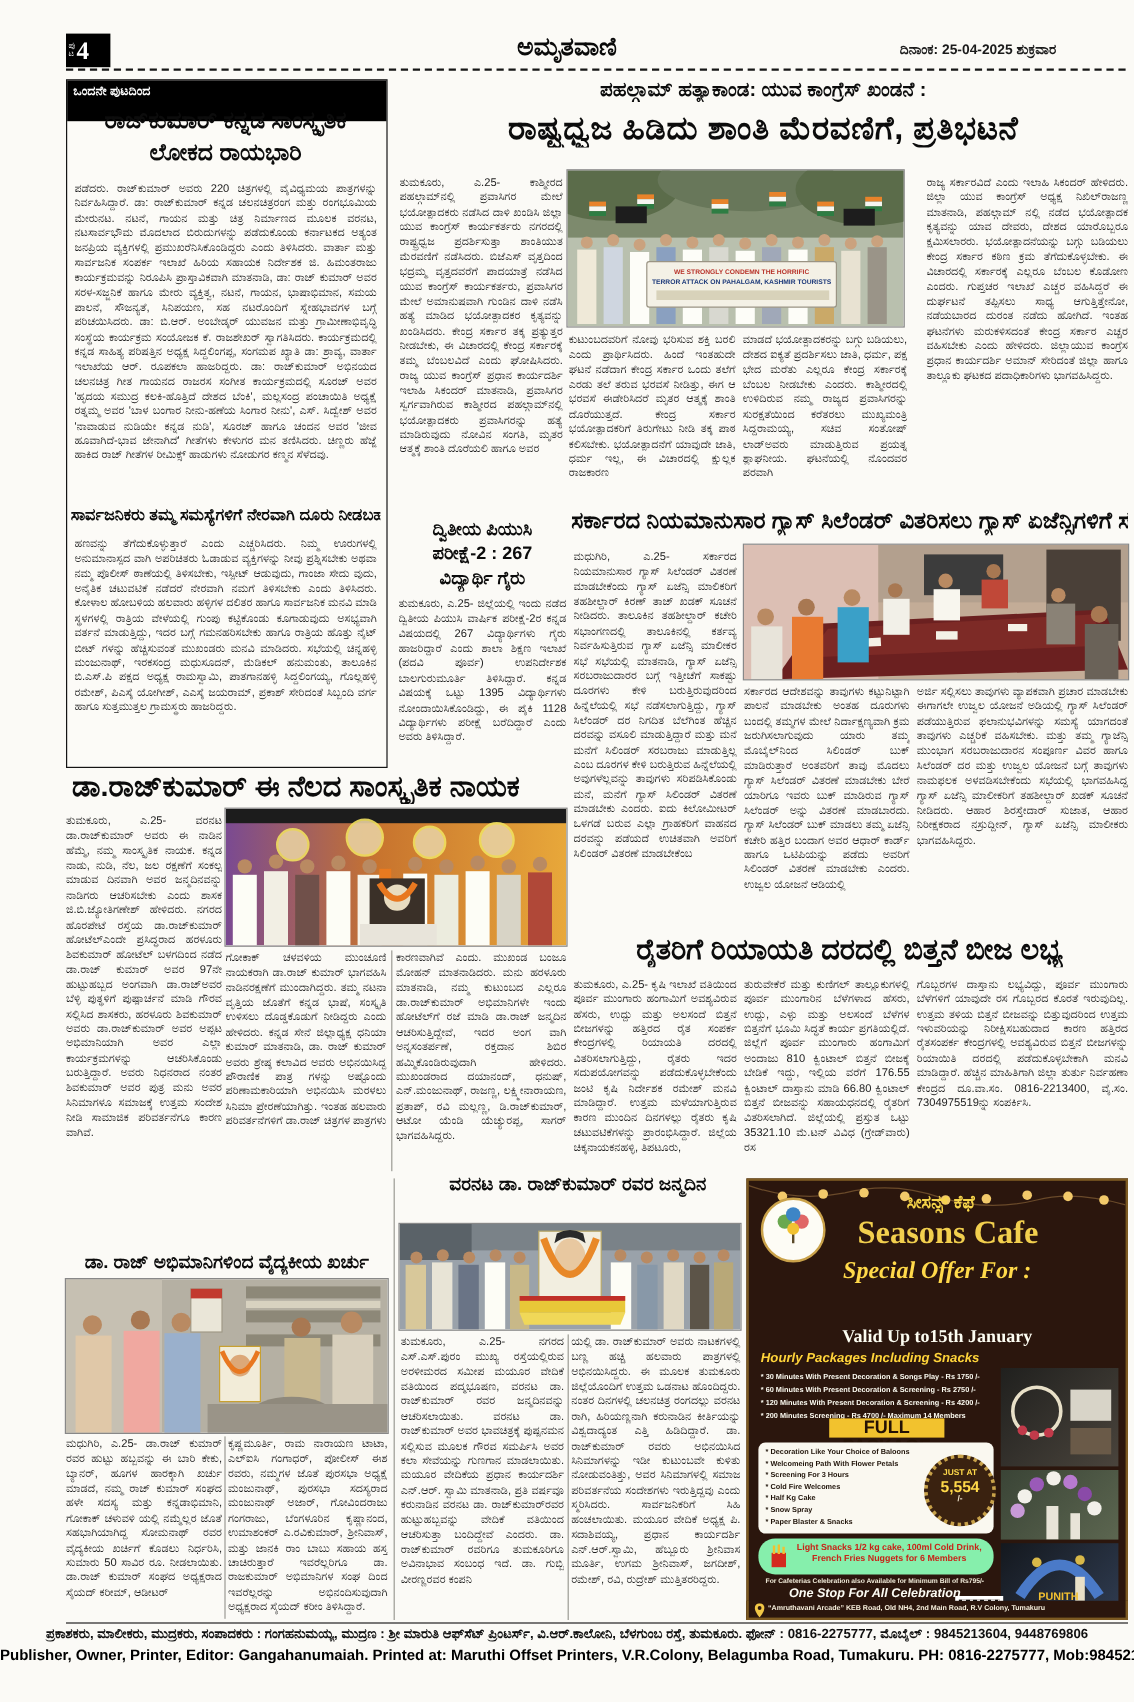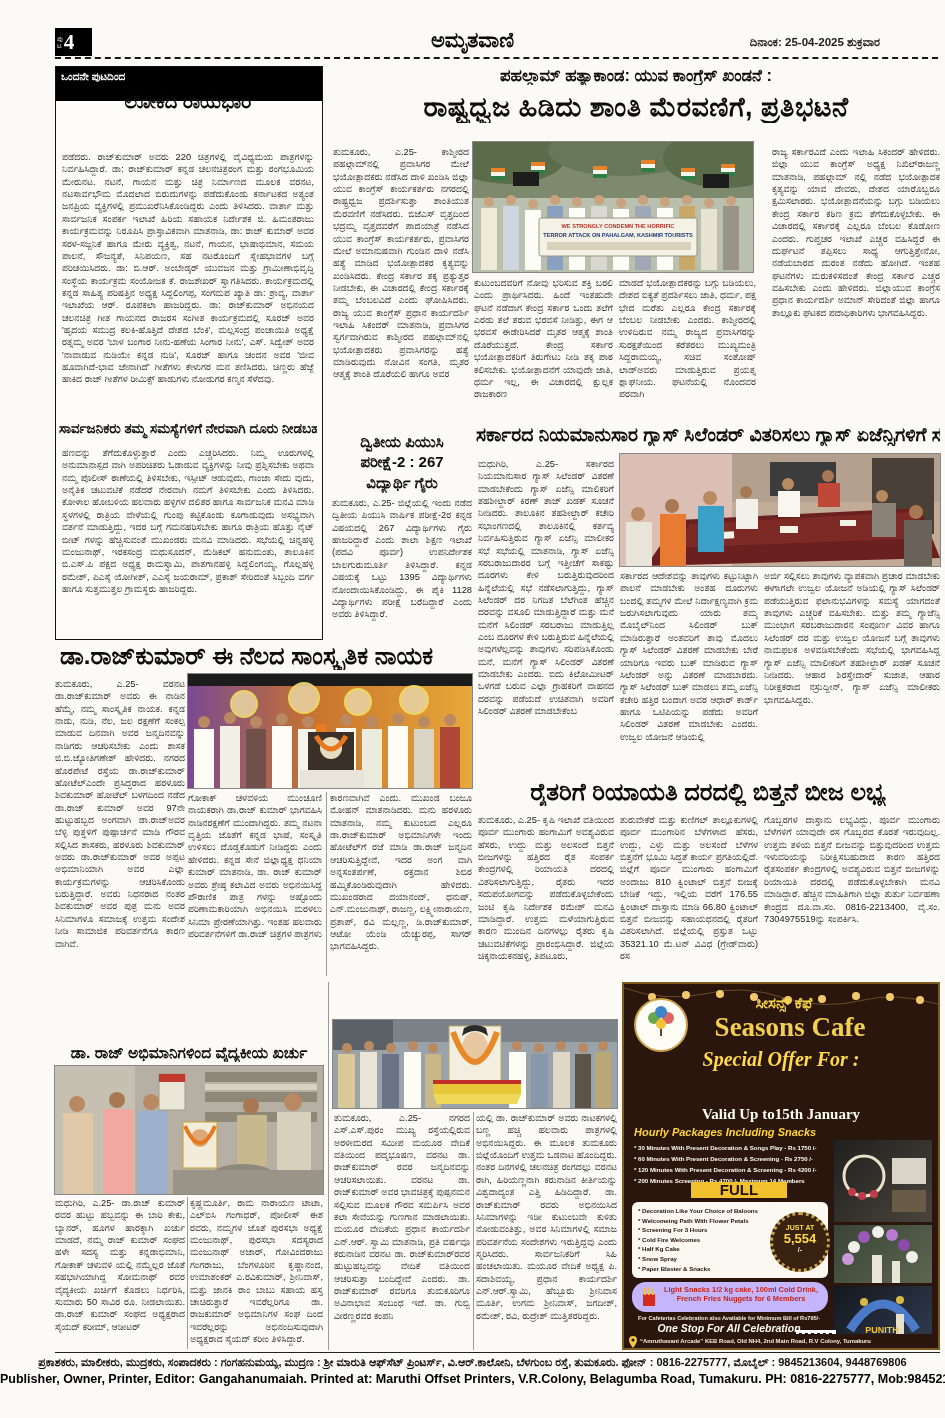--- a/index.html
+++ b/index.html
@@ -41,20 +41,21 @@
 ಟ</span>
   <span class="num">4</span>
 </div>
 <div class="abs masthead">ಅಮೃತವಾಣಿ</div>
 <div class="abs dateline">ದಿನಾಂಕ: 25-04-2025 ಶುಕ್ರವಾರ</div>
 <div class="abs dashrule"></div>
 
 <div class="abs a1box">
   <div class="a1bar">ಒಂದನೇ ಪುಟದಿಂದ</div>
   <div class="abs hd ctr" style="left:4px;top:22px;width:256px;font-size:19.5px;line-height:1.32;">
+    <div>ರಾಜ್‌ಕುಮಾರ್ ಕನ್ನಡ ಸಾಂಸ್ಕೃತಿಕ</div>
     <div>ಲೋಕದ ರಾಯಭಾರಿ</div>
   </div>
   <div class="abs jtext" style="left:6px;top:84px;width:252px;height:268px;">ಪಡೆದರು. ರಾಜ್‌ಕುಮಾರ್ ಅವರು 220 ಚಿತ್ರಗಳಲ್ಲಿ ವೈವಿಧ್ಯಮಯ ಪಾತ್ರಗಳನ್ನು ನಿರ್ವಹಿಸಿದ್ದಾರೆ. ಡಾ: ರಾಜ್‌ಕುಮಾರ್ ಕನ್ನಡ ಚಲನಚಿತ್ರರಂಗ ಮತ್ತು ರಂಗಭೂಮಿಯ ಮೇರುನಟ. ನಟನೆ, ಗಾಯನ ಮತ್ತು ಚಿತ್ರ ನಿರ್ಮಾಣದ ಮೂಲಕ ವರನಟ, ನಟಸಾರ್ವಭೌಮ ಮೊದಲಾದ ಬಿರುದುಗಳನ್ನು ಪಡೆದುಕೊಂಡು ಕರ್ನಾಟಕದ ಅತ್ಯಂತ ಜನಪ್ರಿಯ ವ್ಯಕ್ತಿಗಳಲ್ಲಿ ಪ್ರಮುಖರೆನಿಸಿಕೊಂಡಿದ್ದರು ಎಂದು ತಿಳಿಸಿದರು. ವಾರ್ತಾ ಮತ್ತು ಸಾರ್ವಜನಿಕ ಸಂಪರ್ಕ ಇಲಾಖೆ ಹಿರಿಯ ಸಹಾಯಕ ನಿರ್ದೇಶಕ ಜಿ. ಹಿಮಂತರಾಜು ಕಾರ್ಯಕ್ರಮವನ್ನು ನಿರೂಪಿಸಿ ಪ್ರಾಸ್ತಾವಿಕವಾಗಿ ಮಾತನಾಡಿ, ಡಾ: ರಾಜ್ ಕುಮಾರ್ ಅವರ ಸರಳ-ಸಜ್ಜನಿಕೆ ಹಾಗೂ ಮೇರು ವ್ಯಕ್ತಿತ್ವ, ನಟನೆ, ಗಾಯನ, ಭಾಷಾಭಿಮಾನ, ಸಮಯ ಪಾಲನೆ, ಸೌಜನ್ಯತೆ, ಸಿನಿಪಯಣ, ಸಹ ನಟರೊಂದಿಗೆ ಸ್ನೇಹಭಾವಗಳ ಬಗ್ಗೆ ಪರಿಚಯಿಸಿದರು. ಡಾ: ಬಿ.ಆರ್. ಅಂಬೇಡ್ಕರ್ ಯುವಜನ ಮತ್ತು ಗ್ರಾಮೀಣಾಭಿವೃದ್ಧಿ ಸಂಸ್ಥೆಯ ಕಾರ್ಯಕ್ರಮ ಸಂಯೋಜಕ ಕೆ. ರಾಜಶೇಖರ್ ಸ್ವಾಗತಿಸಿದರು. ಕಾರ್ಯಕ್ರಮದಲ್ಲಿ ಕನ್ನಡ ಸಾಹಿತ್ಯ ಪರಿಷತ್ತಿನ ಅಧ್ಯಕ್ಷ ಸಿದ್ದಲಿಂಗಪ್ಪ, ಸಂಗಮಪ ಖ್ಯಾತಿ ಡಾ: ಶ್ರಾವ್ಯ, ವಾರ್ತಾ ಇಲಾಖೆಯ ಆರ್. ರೂಪಕಲಾ ಹಾಜರಿದ್ದರು. ಡಾ: ರಾಜ್‌ಕುಮಾರ್ ಅಭಿನಯದ ಚಲನಚಿತ್ರ ಗೀತ ಗಾಯನದ ರಾಜರಸ ಸಂಗೀತ ಕಾರ್ಯಕ್ರಮದಲ್ಲಿ ಸೂರಜ್ ಅವರ 'ಹೃದಯ ಸಮುದ್ರ ಕಲಕಿ-ಹೊತ್ತಿದೆ ದೇಶದ ಬೆಂಕಿ', ಮಲ್ಲಸಂದ್ರ ಪಂಚಾಯಿತಿ ಅಧ್ಯಕ್ಷೆ ರತ್ನಮ್ಮ ಅವರ 'ಬಾಳ ಬಂಗಾರ ನೀನು-ಹಣೆಯ ಸಿಂಗಾರ ನೀನು', ಎಸ್. ಸಿದ್ವೇಶ್ ಅವರ 'ನಾವಾಡುವ ನುಡಿಯೇ ಕನ್ನಡ ನುಡಿ', ಸೂರಜ್ ಹಾಗೂ ಚಂದನ ಅವರ 'ಜೀವ ಹೂವಾಗಿದೆ-ಭಾವ ಜೇನಾಗಿದೆ' ಗೀತೆಗಳು ಕೇಳುಗರ ಮನ ತಣಿಸಿದರು. ಚಿಣ್ಣರು ಹೆಜ್ಜೆ ಹಾಕಿದ ರಾಜ್ ಗೀತೆಗಳ ರೀಮಿಕ್ಸ್ ಹಾಡುಗಳು ನೋಡುಗರ ಕಣ್ಮನ ಸೆಳೆದವು.</div>
   <div class="abs hd ctr" style="left:3px;top:354px;width:258px;height:22px;font-size:13.5px;white-space:nowrap;">ಸಾರ್ವಜನಿಕರು ತಮ್ಮ ಸಮಸ್ಯೆಗಳಿಗೆ ನೇರವಾಗಿ ದೂರು ನೀಡಬಹುದು</div>
   <div class="abs jtext" style="left:6px;top:380px;width:252px;height:186px;">ಹಣವನ್ನು ತೆಗೆದುಕೊಳ್ಳುತ್ತಾರೆ ಎಂದು ಎಚ್ಚರಿಸಿದರು. ನಿಮ್ಮ ಊರುಗಳಲ್ಲಿ ಅನುಮಾನಾಸ್ಪದ ವಾಗಿ ಅಪರಿಚಿತರು ಓಡಾಡುವ ವ್ಯಕ್ತಿಗಳನ್ನು ನೀವು ಪ್ರಶ್ನಿಸಬೇಕು ಅಥವಾ ನಮ್ಮ ಪೊಲೀಸ್ ಠಾಣೆಯಲ್ಲಿ ತಿಳಿಸಬೇಕು, ಇಸ್ಪೀಟ್ ಆಡುವುದು, ಗಾಂಜಾ ಸೇದು ವುದು, ಅನೈತಿಕ ಚಟುವಟಿಕೆ ನಡೆದರೆ ನೇರವಾಗಿ ನಮಗೆ ತಿಳಿಸಬೇಕು ಎಂದು ತಿಳಿಸಿದರು. ಕೋಳಾಲ ಹೋಬಳಿಯ ಹಲವಾರು ಹಳ್ಳಿಗಳ ದಲಿತರ ಹಾಗೂ ಸಾರ್ವಜನಿಕ ಮನವಿ ಮಾಡಿ ಸ್ಥಳಗಳಲ್ಲಿ ರಾತ್ರಿಯ ವೇಳೆಯಲ್ಲಿ ಗುಂಪು ಕಟ್ಟಿಕೊಂಡು ಕೂಗಾಡುವುದು ಅಸಭ್ಯವಾಗಿ ವರ್ತನೆ ಮಾಡುತ್ತಿದ್ದು, ಇದರ ಬಗ್ಗೆ ಗಮನಹರಿಸಬೇಕು ಹಾಗೂ ರಾತ್ರಿಯ ಹೊತ್ತು ನೈಟ್ ಬೀಟ್ ಗಳನ್ನು ಹೆಚ್ಚಿಸುವಂತೆ ಮುಖಂಡರು ಮನವಿ ಮಾಡಿದರು. ಸಭೆಯಲ್ಲಿ ಚಿನ್ನಹಳ್ಳಿ ಮಂಜುನಾಥ್, ಇರಕಸಂದ್ರ ಮಧುಸೂದನ್, ಮೆಡಿಕಲ್ ಹನುಮಂತು, ತಾಲೂಕಿನ ಬಿ.ಎಸ್.ಪಿ ಪಕ್ಷದ ಅಧ್ಯಕ್ಷ ರಾಮಸ್ವಾಮಿ, ಪಾತಗಾನಹಳ್ಳಿ ಸಿದ್ದಲಿಂಗಯ್ಯ, ಗೊಲ್ಲಹಳ್ಳಿ ರಮೇಶ್, ಪಿಎಸ್ಕೆ ಯೋಗೀಶ್, ಎಎಸ್ಕೆ ಜಯರಾಮ್, ಪ್ರಕಾಶ್ ಸೇರಿದಂತೆ ಸಿಬ್ಬಂದಿ ವರ್ಗ ಹಾಗೂ ಸುತ್ತಮುತ್ತಲ ಗ್ರಾಮಸ್ಥರು ಹಾಜರಿದ್ದರು.</div>
 </div>
 
 <div class="abs hd ctr" style="left:332px;top:66px;width:608px;font-size:16.5px;">ಪಹಲ್ಗಾಮ್ ಹತ್ಯಾಕಾಂಡ: ಯುವ ಕಾಂಗ್ರೆಸ್ ಖಂಡನೆ :</div>
 <div class="abs hd ctr" style="left:332px;top:92px;width:608px;font-size:27px;letter-spacing:.5px;">ರಾಷ್ಟ್ರಧ್ವಜ ಹಿಡಿದು ಶಾಂತಿ ಮೆರವಣಿಗೆ, ಪ್ರತಿಭಟನೆ</div>
 
@@ -250,20 +251,21 @@
 
 <div class="abs jtext" style="left:188px;top:792px;width:134px;height:250px;">ಗೋಕಾಕ್ ಚಳವಳಿಯ ಮುಂಚೂಣಿ ನಾಯಕರಾಗಿ ಡಾ.ರಾಜ್ ಕುಮಾರ್ ಭಾಗವಹಿಸಿ ನಾಡಿನರಕ್ಷಣೆಗೆ ಮುಂದಾಗಿದ್ದರು. ತಮ್ಮ ನಟನಾ ವೃತ್ತಿಯ ಜೊತೆಗೆ ಕನ್ನಡ ಭಾಷೆ, ಸಂಸ್ಕೃತಿ ಉಳಿಸಲು ದೊಡ್ಡಕೊಡುಗೆ ನೀಡಿದ್ದರು ಎಂದು ಹೇಳಿದರು. ಕನ್ನಡ ಸೇನೆ ಜಿಲ್ಲಾಧ್ಯಕ್ಷ ಧನಿಯಾ ಕುಮಾರ್ ಮಾತನಾಡಿ, ಡಾ. ರಾಜ್ ಕುಮಾರ್ ಅವರು ಶ್ರೇಷ್ಠ ಕಲಾವಿದ ಅವರು ಅಭಿನಯಿಸಿದ್ದ ಪೌರಾಣಿಕ ಪಾತ್ರ ಗಳನ್ನು ಅಷ್ಟೊಂದು ಪರಿಣಾಮಕಾರಿಯಾಗಿ ಅಭಿನಯಿಸಿ ಮರಳಲು ಸಿನಿಮಾ ಪ್ರೇರಣೆಯಾಗಿತ್ತು. ಇಂತಹ ಹಲವಾರು ಪರಿವರ್ತನೆಗಳಿಗೆ ಡಾ.ರಾಜ್ ಚಿತ್ರಗಳ ಪಾತ್ರಗಳು</div>
 <div class="abs jtext" style="left:330px;top:792px;width:142px;height:184px;">ಕಾರಣವಾಗಿವೆ ಎಂದು. ಮುಖಂಡ ಬಂಜೂ ಮೋಹನ್ ಮಾತನಾಡಿದರು. ಮನು ಹರಳೂರು ಮಾತನಾಡಿ, ನಮ್ಮ ಕುಟುಂಬದ ಎಲ್ಲರೂ ಡಾ.ರಾಜ್‌ಕುಮಾರ್ ಅಭಿಮಾನಿಗಳೇ ಇಂದು ಹೋಟೆಲ್‌ಗೆ ರಜೆ ಮಾಡಿ ಡಾ.ರಾಜ್ ಜನ್ಮದಿನ ಆಚರಿಸುತ್ತಿದ್ದೇವೆ, ಇದರ ಅಂಗ ವಾಗಿ ಅನ್ನಸಂತರ್ಪಣೆ, ರಕ್ತದಾನ ಶಿಬಿರ ಹಮ್ಮಿಕೊಂಡಿರುವುದಾಗಿ ಹೇಳಿದರು. ಮುಖಂಡರಾದ ದಯಾನಂದ್, ಧನುಷ್, ಎನ್.ಮಂಜುನಾಥ್, ರಾಜಣ್ಣ, ಲಕ್ಷ್ಮೀನಾರಾಯಣ, ಪ್ರತಾಪ್, ರವಿ ಮಲ್ಲಣ್ಣ, ಡಿ.ರಾಜ್‌ಕುಮಾರ್, ಆಟೋ ಯೆಂಡಿ ಯೆಚ್ಯುರಪ್ಪ, ಸಾಗರ್ ಭಾಗವಹಿಸಿದ್ದರು.</div>
 
 <div class="abs hd ctr" style="left:476px;top:778px;width:464px;font-size:24px;white-space:nowrap;">ರೈತರಿಗೆ ರಿಯಾಯತಿ ದರದಲ್ಲಿ ಬಿತ್ತನೆ ಬೀಜ ಲಭ್ಯ</div>
 <div class="abs jtext" style="left:478px;top:814px;width:136px;height:162px;">ತುಮಕೂರು, ಎ.25- ಕೃಷಿ ಇಲಾಖೆ ವತಿಯಿಂದ ಪೂರ್ವ ಮುಂಗಾರು ಹಂಗಾಮಿಗೆ ಅವಶ್ಯವಿರುವ ಹೆಸರು, ಉದ್ದು ಮತ್ತು ಅಲಸಂದೆ ಬಿತ್ತನೆ ಬೀಜಗಳನ್ನು ಹತ್ತಿರದ ರೈತ ಸಂಪರ್ಕ ಕೇಂದ್ರಗಳಲ್ಲಿ ರಿಯಾಯತಿ ದರದಲ್ಲಿ ವಿತರಿಸಲಾಗುತ್ತಿದ್ದು, ರೈತರು ಇದರ ಸದುಪಯೋಗವನ್ನು ಪಡೆದುಕೊಳ್ಳಬೇಕೆಂದು ಜಂಟಿ ಕೃಷಿ ನಿರ್ದೇಶಕ ರಮೇಶ್ ಮನವಿ ಮಾಡಿದ್ದಾರೆ. ಉತ್ತಮ ಮಳೆಯಾಗುತ್ತಿರುವ ಕಾರಣ ಮುಂದಿನ ದಿನಗಳಲ್ಲು ರೈತರು ಕೃಷಿ ಚಟುವಟಿಕೆಗಳನ್ನು ಪ್ರಾರಂಭಿಸಿದ್ದಾರೆ. ಜಿಲ್ಲೆಯ ಚಿಕ್ಕನಾಯಕನಹಳ್ಳಿ, ತಿಪಟೂರು,</div>
 <div class="abs jtext" style="left:620px;top:814px;width:138px;height:162px;">ತುರುವೇಕೆರೆ ಮತ್ತು ಕುಣಿಗಲ್ ತಾಲ್ಲೂಕುಗಳಲ್ಲಿ ಪೂರ್ವ ಮುಂಗಾರಿನ ಬೆಳೆಗಳಾದ ಹೆಸರು, ಉದ್ದು, ಎಳ್ಳು ಮತ್ತು ಅಲಸಂದೆ ಬೆಳೆಗಳ ಬಿತ್ತನೆಗೆ ಭೂಮಿ ಸಿದ್ಧತೆ ಕಾರ್ಯ ಪ್ರಗತಿಯಲ್ಲಿದೆ. ಜಿಲ್ಲೆಗೆ ಪೂರ್ವ ಮುಂಗಾರು ಹಂಗಾಮಿಗೆ ಅಂದಾಜು 810 ಕ್ವಿಂಟಾಲ್ ಬಿತ್ತನೆ ಬೀಜಕ್ಕೆ ಬೇಡಿಕೆ ಇದ್ದು, ಇಲ್ಲಿಯ ವರೆಗೆ 176.55 ಕ್ವಿಂಟಾಲ್ ದಾಸ್ತಾನು ಮಾಡಿ 66.80 ಕ್ವಿಂಟಾಲ್ ಬಿತ್ತನೆ ಬೀಜವನ್ನು ಸಹಾಯಧನದಲ್ಲಿ ರೈತರಿಗೆ ವಿತರಿಸಲಾಗಿದೆ. ಜಿಲ್ಲೆಯಲ್ಲಿ ಪ್ರಸ್ತುತ ಒಟ್ಟು 35321.10 ಮೆ.ಟನ್ ವಿವಿಧ (ಗ್ರೇಡ್‌ವಾರು) ರಸ</div>
 <div class="abs jtext" style="left:764px;top:814px;width:176px;height:162px;">ಗೊಬ್ಬರಗಳ ದಾಸ್ತಾನು ಲಭ್ಯವಿದ್ದು, ಪೂರ್ವ ಮುಂಗಾರು ಬೆಳೆಗಳಿಗೆ ಯಾವುದೇ ರಸ ಗೊಬ್ಬರದ ಕೊರತೆ ಇರುವುದಿಲ್ಲ. ಉತ್ತಮ ತಳಿಯ ಬಿತ್ತನೆ ಬೀಜವನ್ನು ಬಿತ್ತುವುದರಿಂದ ಉತ್ತಮ ಇಳುವರಿಯನ್ನು ನಿರೀಕ್ಷಿಸಬಹುದಾದ ಕಾರಣ ಹತ್ತಿರದ ರೈತಸಂಪರ್ಕ ಕೇಂದ್ರಗಳಲ್ಲಿ ಅವಶ್ಯವಿರುವ ಬಿತ್ತನೆ ಬೀಜಗಳನ್ನು ರಿಯಾಯಿತಿ ದರದಲ್ಲಿ ಪಡೆದುಕೊಳ್ಳಬೇಕಾಗಿ ಮನವಿ ಮಾಡಿದ್ದಾರೆ. ಹೆಚ್ಚಿನ ಮಾಹಿತಿಗಾಗಿ ಜಿಲ್ಲಾ ತುರ್ತು ನಿರ್ವಹಣಾ ಕೇಂದ್ರದ ದೂ.ವಾ.ಸಂ. 0816-2213400, ವೈ.ಸಂ. 7304975519ನ್ನು ಸಂಪರ್ಕಿಸಿ.</div>
 
 <div class="abs hd ctr" style="left:333px;top:978px;width:297px;font-size:15.5px;line-height:1.3;">
+  <div>ವರನಟ ಡಾ. ರಾಜ್‌ಕುಮಾರ್ ರವರ ಜನ್ಮದಿನ</div>
 </div>
 
 <div class="abs photo-frame" style="left:333px;top:1020px;width:284px;height:88px;">
   <svg width="284" height="88" viewBox="0 0 284 88">
     <rect width="284" height="88" fill="#9aa2aa"></rect>
     <rect width="284" height="22" fill="#7a8288"></rect>
     <rect x="0" y="0" width="60" height="30" fill="#5a6268"></rect>
     <g>
       <g fill="#b98a62">
         <circle cx="14" cy="28" r="5"></circle>
@@ -435,21 +437,21 @@
       <div>* Snow Spray</div>
       <div>* Paper Blaster &amp; Snacks</div>
     </div>
     <div class="abs" style="left:138px;top:10px;width:54px;height:54px;border-radius:50%;background:#3a2210;border:3px dotted #c8a24a;text-align:center;">
       <div style="color:#ffd94a;font-size:7px;font-weight:bold;margin-top:9px;">JUST AT</div>
       <div style="color:#ffd94a;font-size:13px;font-weight:bold;">5,554</div>
       <div style="color:#f2e8d0;font-size:7px;font-weight:bold;">/-</div>
     </div>
   </div>
 
-  <div class="abs" style="left:8px;top:298px;width:196px;height:30px;background:#c4b5fd;border-radius:14px;">
+  <div class="abs" style="left:8px;top:298px;width:196px;height:30px;background:#86efac;border-radius:14px;">
     <svg class="abs" style="left:4px;top:4px;" width="24" height="22" viewBox="0 0 24 22">
       <rect x="7" y="8" width="12" height="12" fill="#d42a1e"></rect>
       <g stroke="#f2c030" stroke-width="2">
           <path d="M9 9 v-7"></path>
           <path d="M13 9 v-8"></path>
           <path d="M17 9 v-6"></path>
         </g>
     </svg>
     <div class="ctr" style="padding:3px 6px 0 28px;color:#c82418;font-size:7.4px;font-weight:bold;line-height:1.25;">Light Snacks 1/2 kg cake, 100ml Cold Drink, French Fries Nuggets for 6 Members</div>
   </div>

